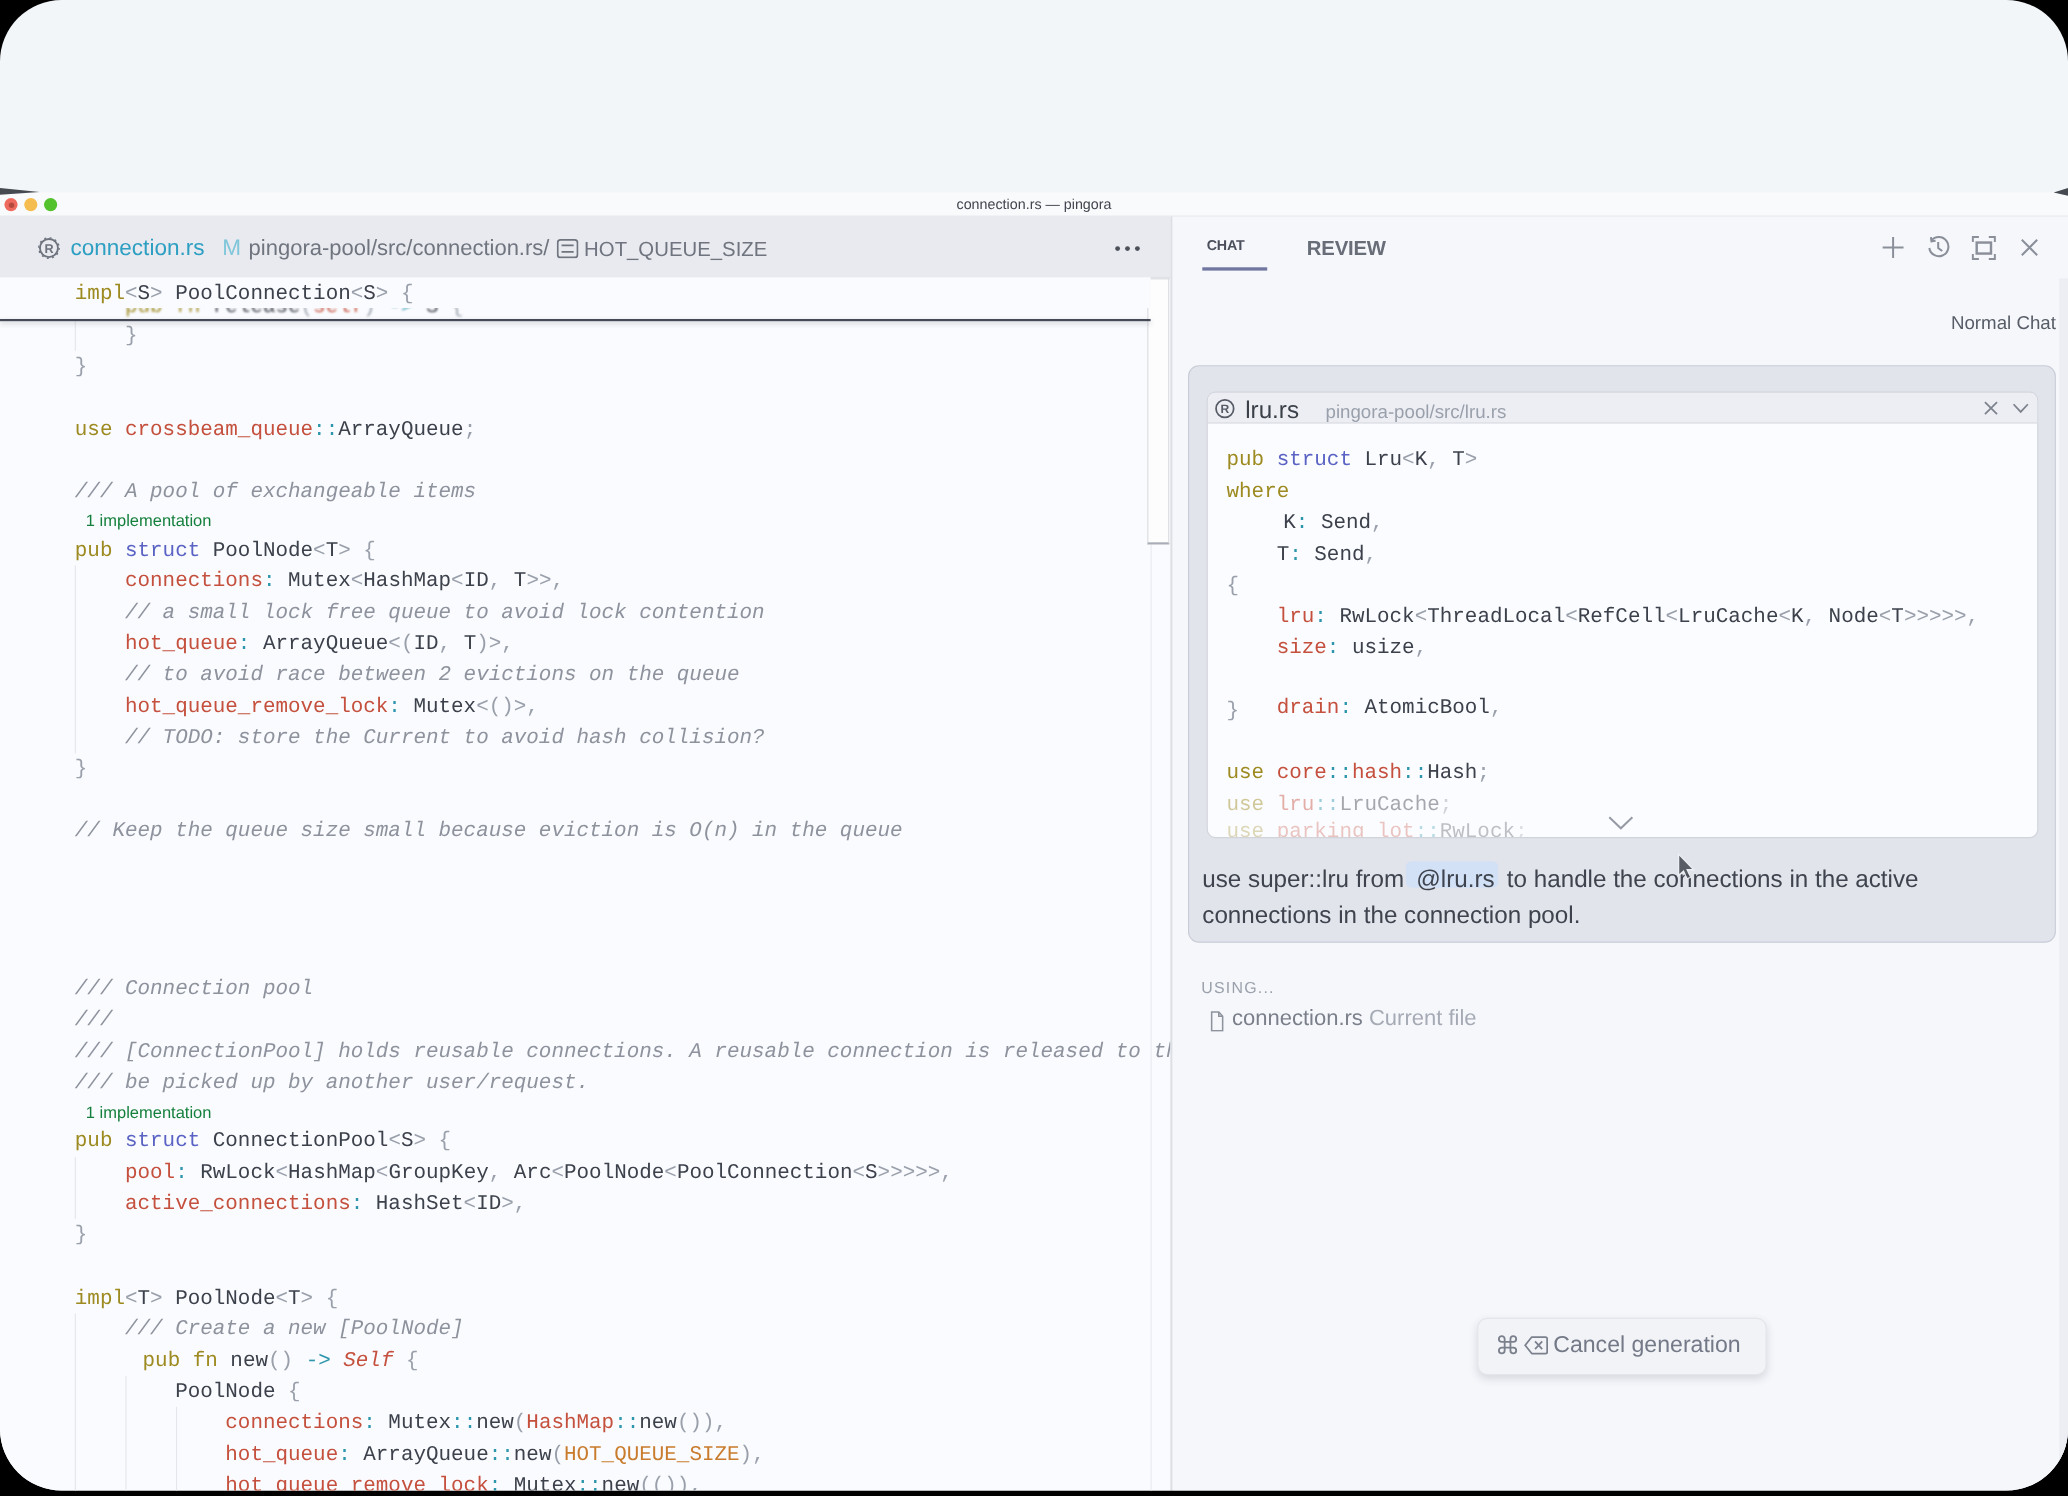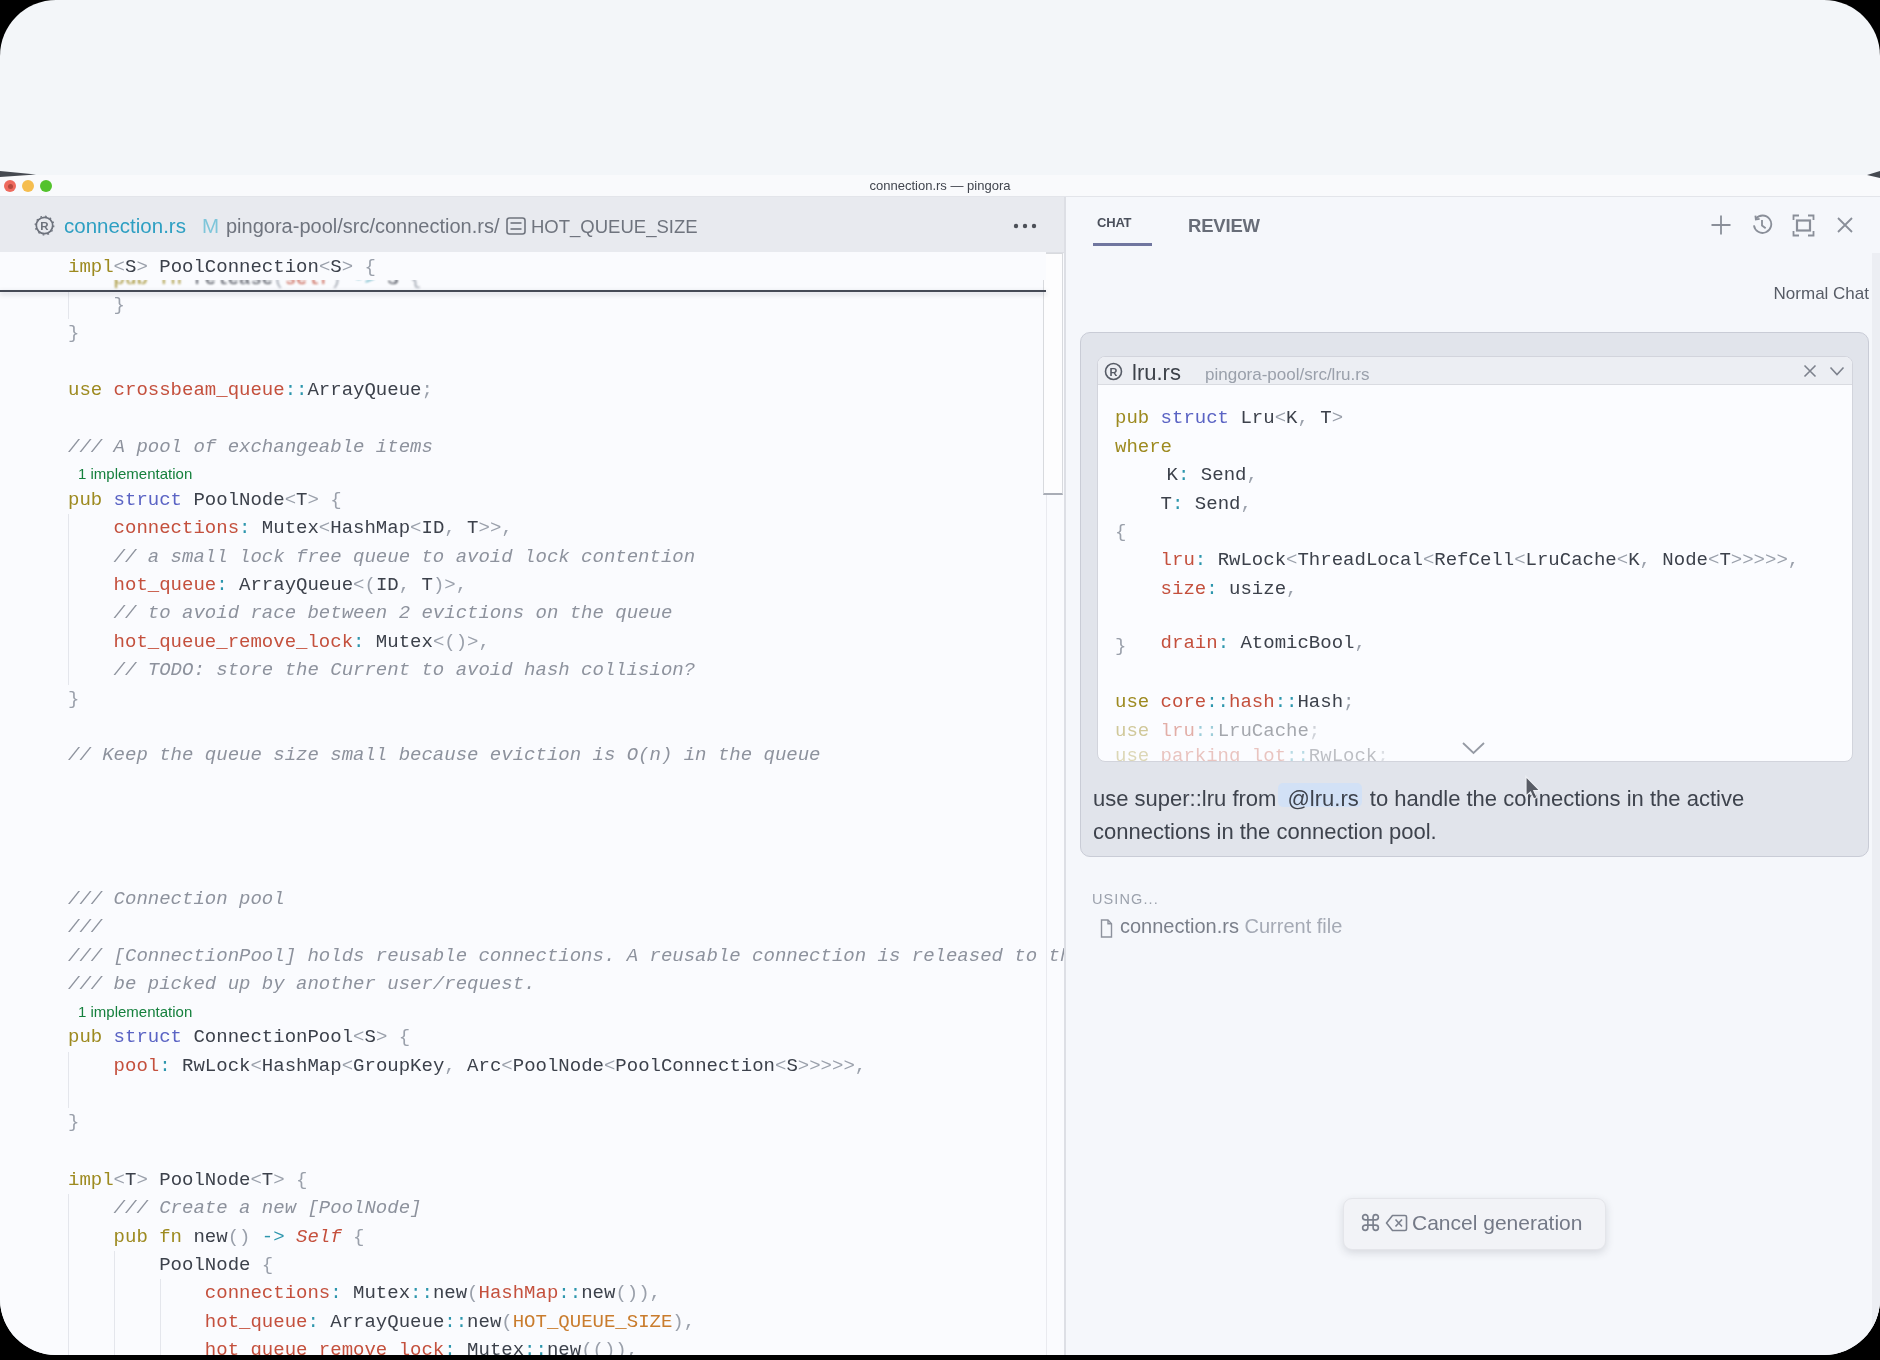--- a/index.html
+++ b/index.html
@@ -95,24 +95,25 @@
   <div class="cl mono" style="top:627.8px;"><span class="f">    hot_queue_remove_lock</span><span class="c">:</span><span class="d"> Mutex</span><span class="p">&lt;()&gt;,</span></div>
   <div class="cl mono" style="top:656.2px;"><span class="cm">    // TODO: store the Current to avoid hash collision?</span></div>
   <div class="cl mono" style="top:684.6px;"><span class="p">}</span></div>
   <div class="cl mono" style="top:741.4px;"><span class="cm">// Keep the queue size small because eviction is O(n) in the queue</span></div>
   <div class="cl mono" style="top:884.7px;"><span class="cm">/// Connection pool</span></div>
   <div class="cl mono" style="top:913.1px;"><span class="cm">///</span></div>
   <div class="cl mono" style="top:941.5px;"><span class="cm">/// [ConnectionPool] holds reusable connections. A reusable connection is released to the pool to</span></div>
   <div class="cl mono" style="top:969.9px;"><span class="cm">/// be picked up by another user/request.</span></div>
   <div class="cl mono" style="top:1023.1px;"><span class="k">pub </span><span class="t">struct </span><span class="d">ConnectionPool</span><span class="p">&lt;</span><span class="d">S</span><span class="p">&gt; {</span></div>
   <div class="cl mono" style="top:1051.5px;"><span class="f">    pool</span><span class="c">:</span><span class="d"> RwLock</span><span class="p">&lt;</span><span class="d">HashMap</span><span class="p">&lt;</span><span class="d">GroupKey</span><span class="p">,</span><span class="d"> Arc</span><span class="p">&lt;</span><span class="d">PoolNode</span><span class="p">&lt;</span><span class="d">PoolConnection</span><span class="p">&lt;</span><span class="d">S</span><span class="p">&gt;&gt;&gt;&gt;&gt;,</span></div>
+  <div class="cl mono" style="top:1079.9px;"><span class="f">    active_connections</span><span class="c">:</span><span class="d"> HashSet</span><span class="p">&lt;</span><span class="d">ID</span><span class="p">&gt;,</span></div>
   <div class="cl mono" style="top:1108.3px;"><span class="p">}</span></div>
   <div class="cl mono" style="top:1165.7px;"><span class="k">impl</span><span class="p">&lt;</span><span class="d">T</span><span class="p">&gt; </span><span class="d">PoolNode</span><span class="p">&lt;</span><span class="d">T</span><span class="p">&gt; {</span></div>
   <div class="cl mono" style="top:1194.1px;"><span class="cm">    /// Create a new [PoolNode]</span></div>
-  <div class="cl mono" style="top:1222.5px;"><span class="k">    pub fn </span><span class="d">new</span><span class="p">()</span><span class="c"> -&gt; </span><span class="f" style="font-style:italic;">Self</span><span class="p"> {</span></div>
+  <div class="cl mono" style="top:1222.5px;padding-left:16px;"><span class="k">    pub fn </span><span class="d">new</span><span class="p">()</span><span class="c"> -&gt; </span><span class="f" style="font-style:italic;">Self</span><span class="p"> {</span></div>
   <div class="cl mono" style="top:1250.9px;"><span class="d">        PoolNode</span><span class="p"> {</span></div>
   <div class="cl mono" style="top:1279.3px;"><span class="f">            connections</span><span class="c">:</span><span class="d"> Mutex</span><span class="c">::</span><span class="d">new</span><span class="p">(</span><span class="f">HashMap</span><span class="c">::</span><span class="d">new</span><span class="p">()),</span></div>
   <div class="cl mono" style="top:1307.7px;"><span class="f">            hot_queue</span><span class="c">:</span><span class="d"> ArrayQueue</span><span class="c">::</span><span class="d">new</span><span class="p">(</span><span class="o">HOT_QUEUE_SIZE</span><span class="p">),</span></div>
   <div class="cl mono" style="top:1336.1px;"><span class="f">            hot_queue_remove_lock</span><span class="c">:</span><span class="d"> Mutex</span><span class="c">::</span><span class="d">new</span><span class="p">(()),</span></div>
   <div class="impl-note" style="top:465px;">1 implementation</div>
   <div class="impl-note" style="top:1003px;">1 implementation</div>
   <div class="guide" style="left:67.5px;top:292px;height:27px;"></div>
   <div class="guide" style="left:67.5px;top:514px;height:171px;"></div>
   <div class="guide" style="left:67.5px;top:1052px;height:56px;"></div>
   <div class="guide" style="left:67.5px;top:1194px;height:162px;"></div>

